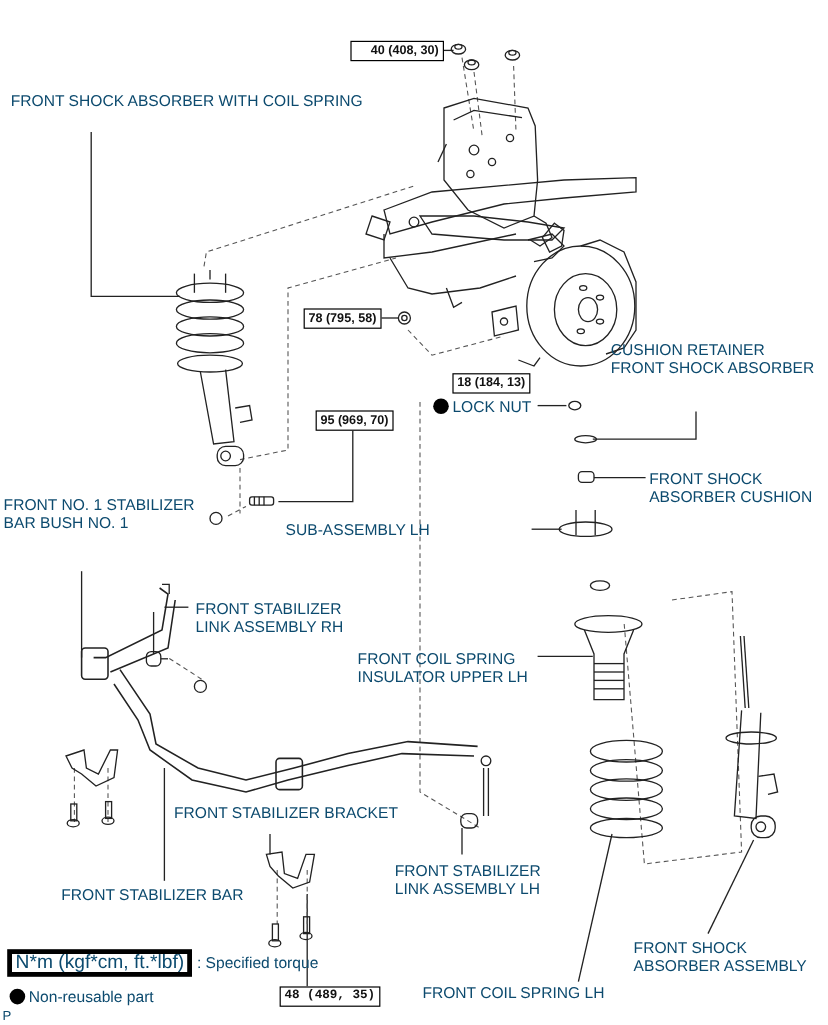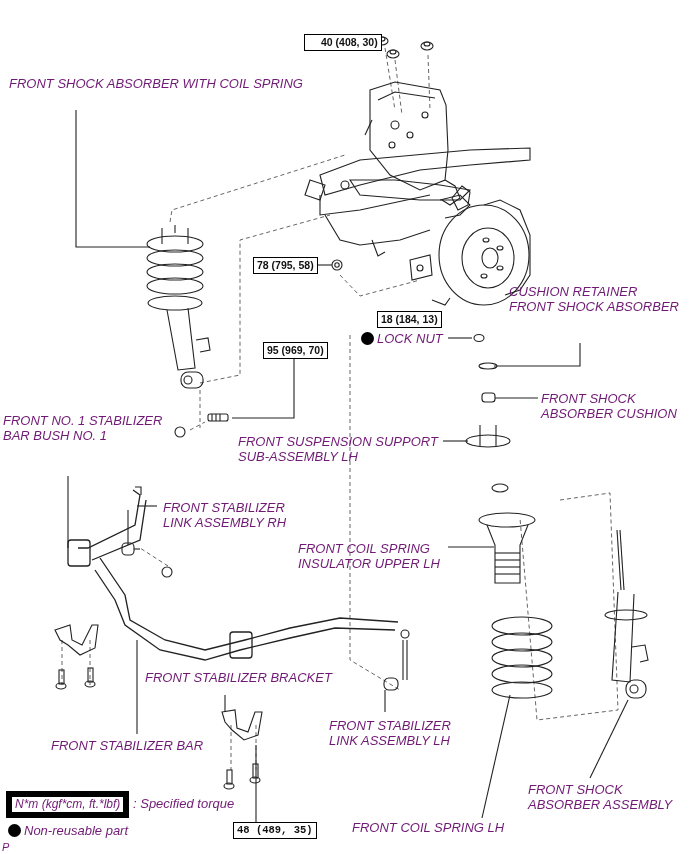--- a/index.html
+++ b/index.html
@@ -1,22 +1,22 @@
 <!DOCTYPE html>
 <html><head>
 <meta charset="utf-8">
 <style>
   html, body { margin:0; padding:0; background:#fff; }
   body { width:690px; height:854px; position:relative; overflow:hidden;
          font-family:"Liberation Sans", sans-serif; color:#111; }
   svg#art { position:absolute; left:0; top:0; }
-  .lbl { position:absolute; font-size:13px; line-height:15px; white-space:nowrap; color:#701a75;font-style:italic; }
+  .lbl { position:absolute; font-size:13px; line-height:15px; white-space:nowrap; color:#0c4a6e; }
   .torque { position:absolute; font-size:10.5px; font-weight:bold; border:1.5px solid #000;
             padding:1px 3px; line-height:13px; background:#fff; white-space:nowrap; }
-  .legend-box { display:inline-block; border:6px solid #000000; padding:0 3px; font-size:12px; }
+  .legend-box { display:inline-block; border:4px solid #000000; padding:0 3px; font-size:16px; }
   .dot { display:inline-block; width:13px; height:13px; border-radius:50%; background:#000;
          vertical-align:-2px; margin-right:3px; }
 </style>
 </head>
 <body>
 
 <svg id="art" width="690" height="854" viewBox="0 0 690 854">
   <g fill="none" stroke="#222" stroke-width="1.1">
 
     <g>
@@ -195,42 +195,41 @@
       <rect x="88" y="668" width="5" height="14"></rect>
         <ellipse cx="90" cy="684" rx="5" ry="3"></ellipse>
       <rect x="227" y="770" width="5" height="14"></rect>
         <ellipse cx="229" cy="786" rx="5" ry="3"></ellipse>
       <rect x="253" y="764" width="5" height="14"></rect>
         <ellipse cx="255" cy="780" rx="5" ry="3"></ellipse>
     </g>
   </g>
 </svg>
 
-<div class="torque" style="left:304px;top:34px;padding-left:16px;">40 (408, 30)</div>
+<div class="torque" style="left:292px;top:34px;padding-left:16px;">40 (408, 30)</div>
 <div class="torque" style="left:253px;top:257px;">78 (795, 58)</div>
 <div class="torque" style="left:377px;top:311px;">18 (184, 13)</div>
 <div class="torque" style="left:263px;top:342px;">95 (969, 70)</div>
 <div class="torque" style="left:233px;top:822px;font-family:Liberation Mono, monospace;">48 (489, 35)</div>
 
 <div class="lbl" style="left:9px;top:76px;">FRONT SHOCK ABSORBER WITH COIL SPRING</div>
 <div class="lbl" style="left:361px;top:331px;text-align:center;"><span class="dot"></span><span>LOCK NUT</span></div>
 <div class="lbl" style="left:509px;top:284px;">
     <div>CUSHION RETAINER</div>
     <div>FRONT SHOCK ABSORBER</div>
   </div>
 <div class="lbl" style="left:541px;top:391px;">
     <div>FRONT SHOCK</div>
     <div>ABSORBER CUSHION</div>
   </div>
 <div class="lbl" style="left:3px;top:413px;">
     <div>FRONT NO. 1 STABILIZER</div>
     <div>BAR BUSH NO. 1</div>
   </div>
 <div class="lbl" style="left:238px;top:434px;">
-    <div>FRONT SUSPENSION SUPPORT</div>
     <div>SUB-ASSEMBLY LH</div>
   </div>
 <div class="lbl" style="left:163px;top:500px;">
     <div>FRONT STABILIZER</div>
     <div>LINK ASSEMBLY RH</div>
   </div>
 <div class="lbl" style="left:298px;top:541px;">
     <div>FRONT COIL SPRING</div>
     <div>INSULATOR UPPER LH</div>
   </div>

